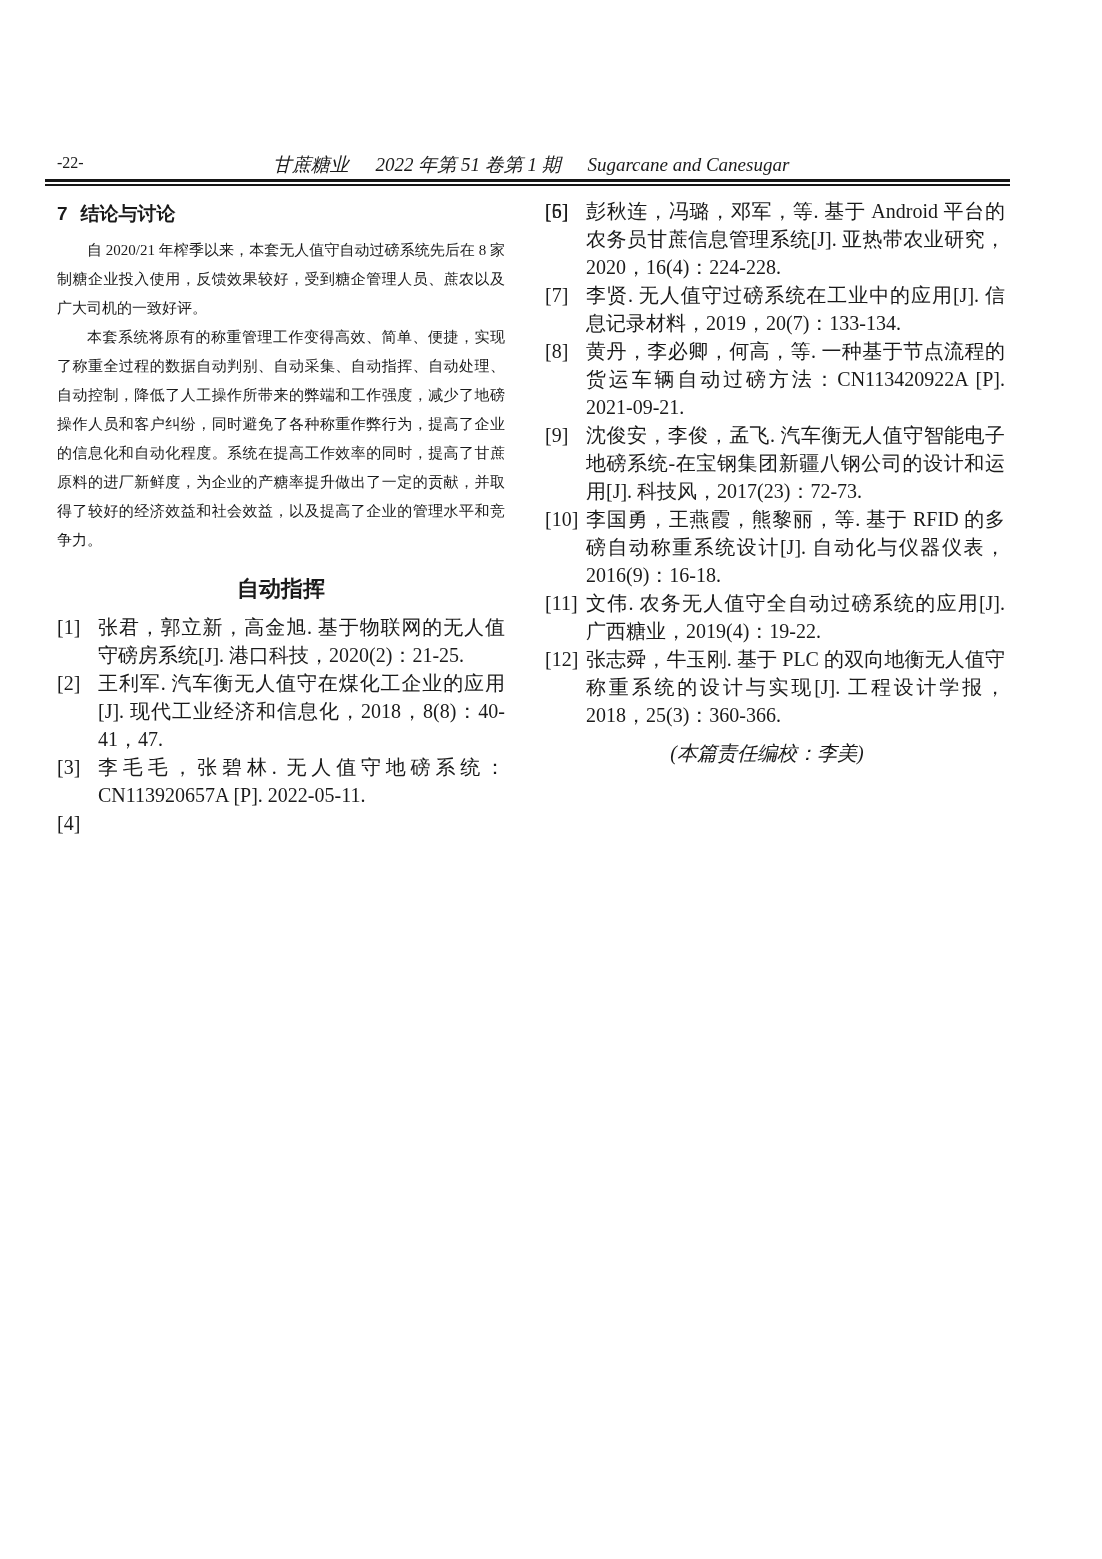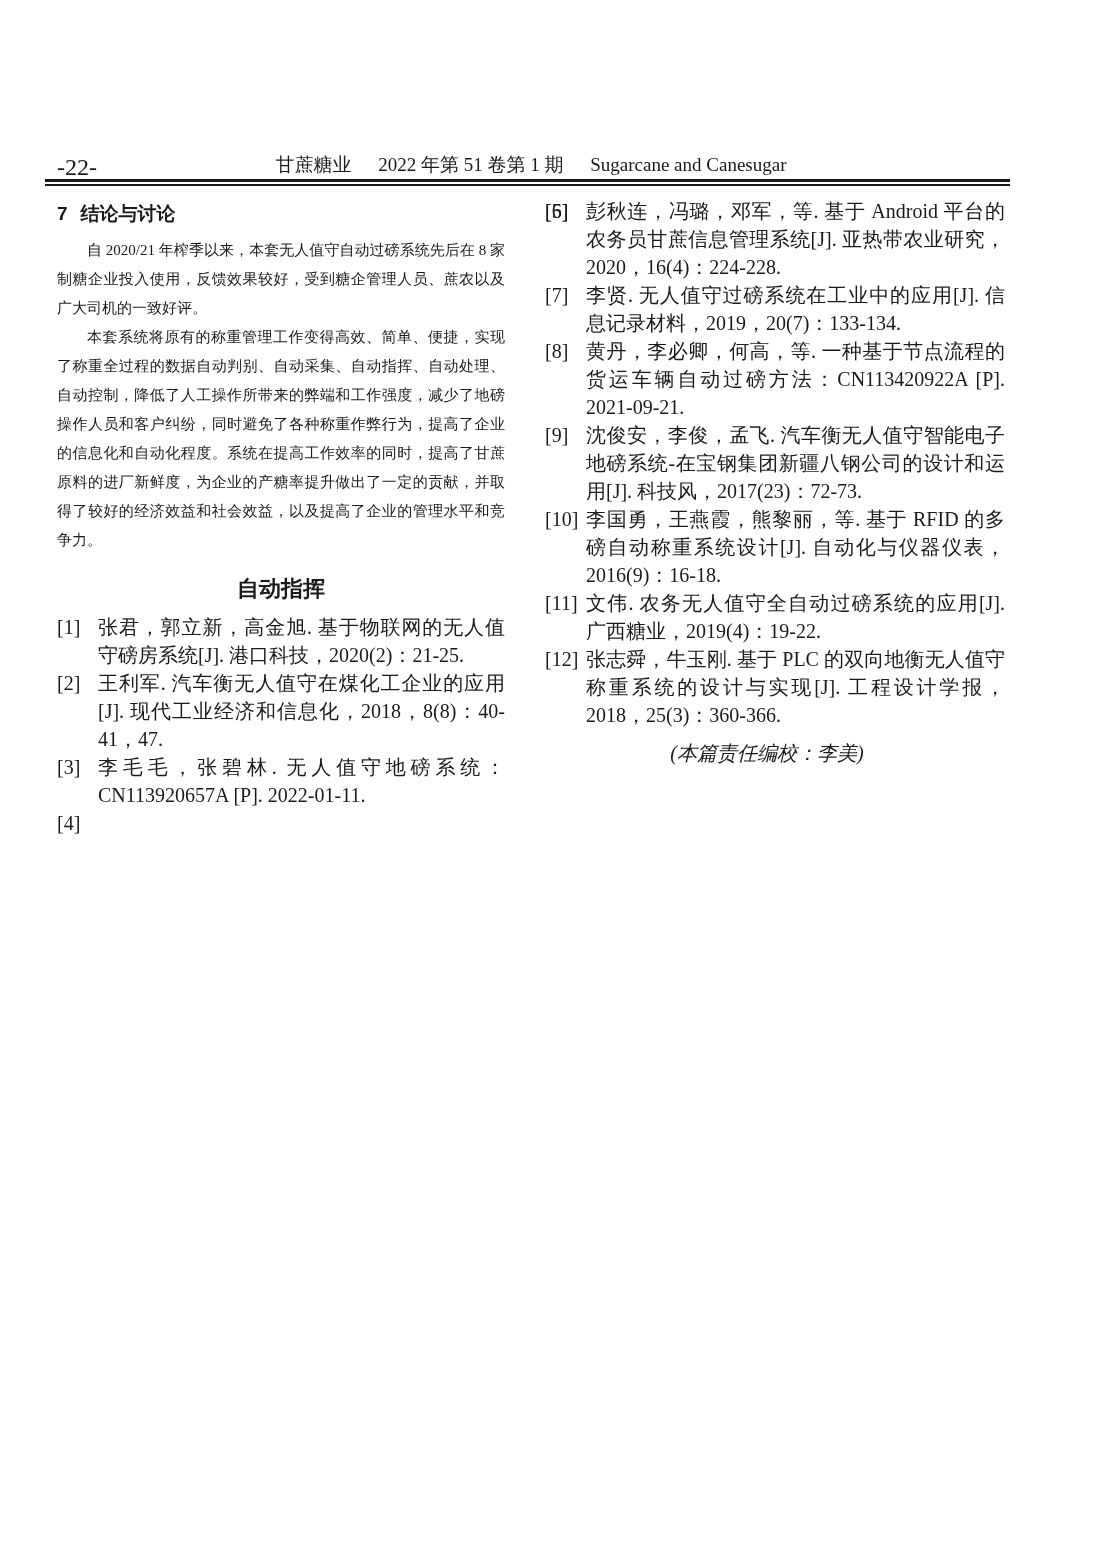--- a/index.html
+++ b/index.html
@@ -16,27 +16,28 @@
     position: absolute;
     top: 152px;
     left: 57px;
     right: 97px;
     height: 26px;
   }
   .pageno {
     position: absolute;
     left: 0;
     top: 2px;
-    font-size: 24px;
+    font-size: 16px;
   }
   .journal-line {
     width: 100%;
     text-align: center;
     font-size: 19px;
     white-space: nowrap;
+    font-style: italic;
   }
   .journal-line span { display: inline-block; }
   .journal-line .gap { margin-left: 22px; }
   .rule {
     position: absolute;
     top: 179px;
     left: 45px;
     width: 965px;
     height: 2px;
     border-top: 3px solid #161616;
@@ -142,21 +143,21 @@
       <div class="ref">
         <span class="ref-label">[1]</span>
         <span class="ref-text">张君，郭立新，高金旭. 基于物联网的无人值守磅房系统[J]. 港口科技，2020(2)：21-25.</span>
       </div>
       <div class="ref">
         <span class="ref-label">[2]</span>
         <span class="ref-text">王利军. 汽车衡无人值守在煤化工企业的应用[J]. 现代工业经济和信息化，2018，8(8)：40-41，47.</span>
       </div>
       <div class="ref">
         <span class="ref-label">[3]</span>
-        <span class="ref-text">李毛毛，张碧林. 无人值守地磅系统：CN113920657A [P]. 2022-01-11.</span>
+        <span class="ref-text">李毛毛，张碧林. 无人值守地磅系统：CN113920657A [P]. 2022-05-11.</span>
       </div>
       <div class="ref justify-last">
         <span class="ref-label">[4]</span>
       </div>
     </div>
 
     <div class="col-right">
 
       <div class="ref">
         <span class="ref-label">[5]</span>

